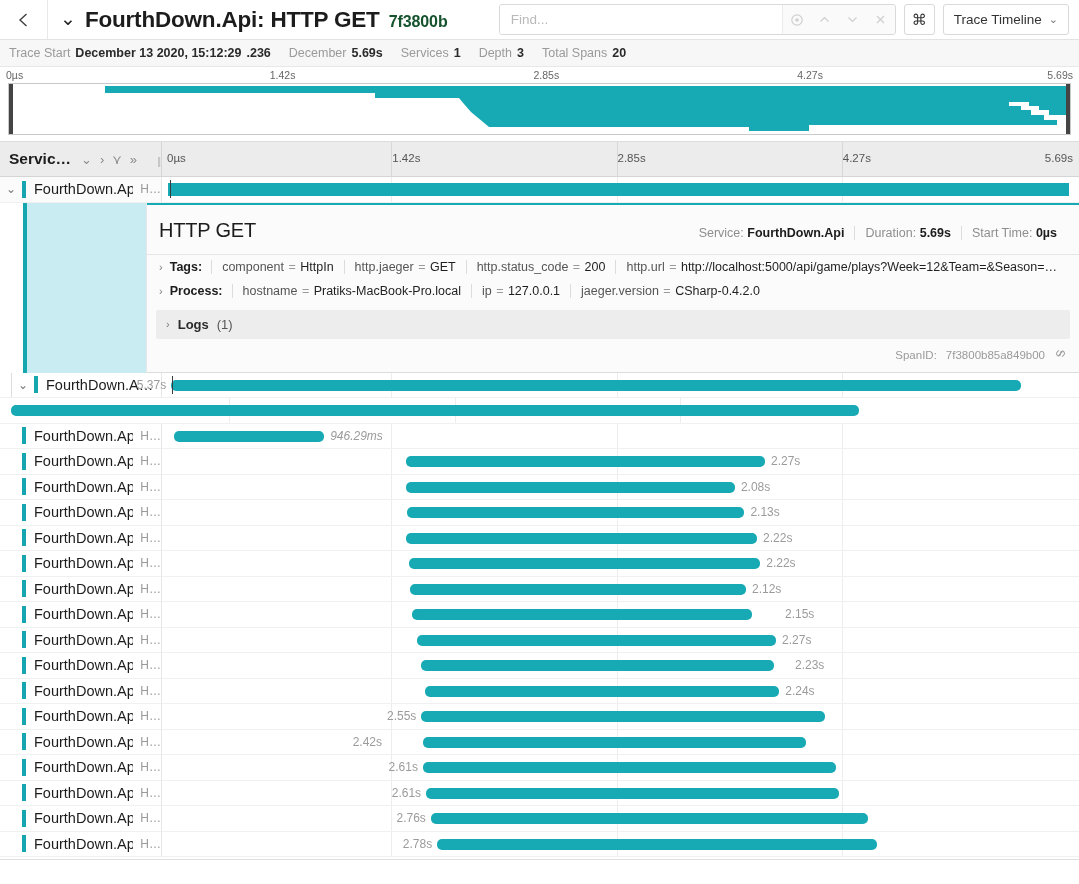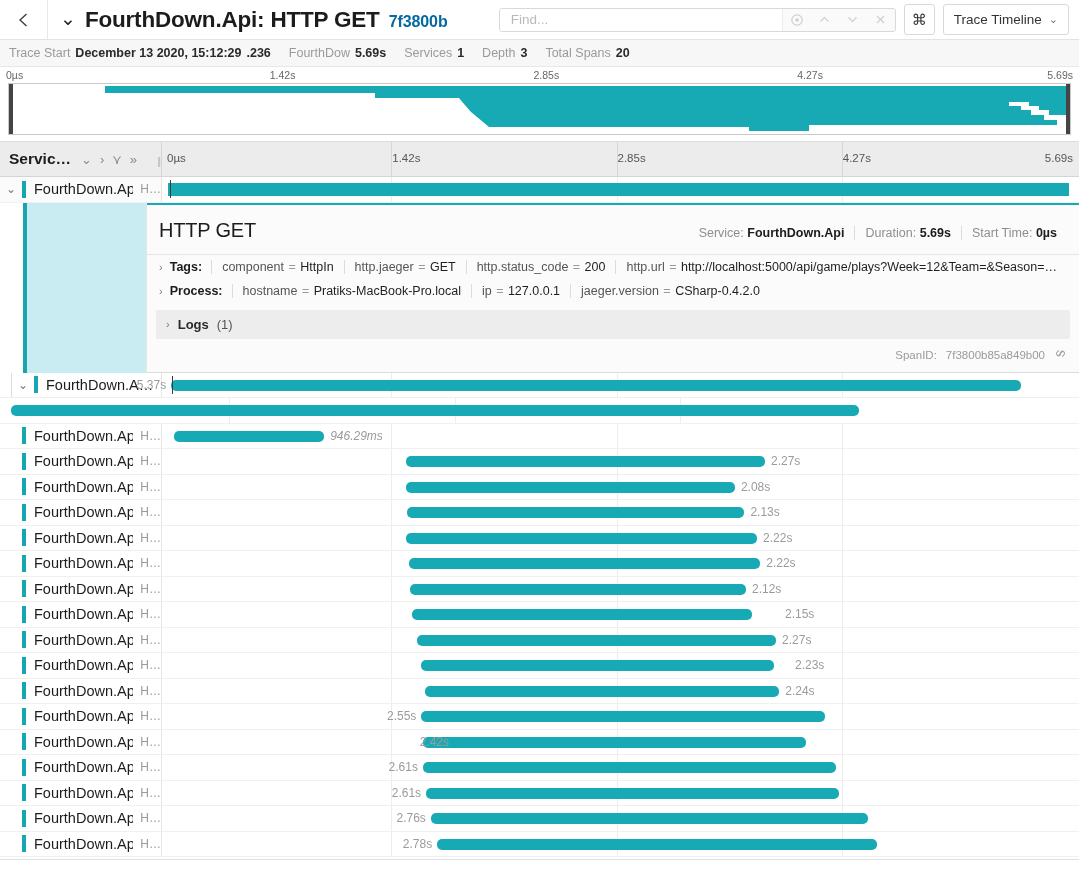--- a/index.html
+++ b/index.html
@@ -40,32 +40,32 @@
   }
   .trace-title {
     font-size: 22.5px;
     font-weight: 700;
     letter-spacing: -0.2px;
     color: #1c1c1c;
   }
   .trace-id {
     font-size: 16px;
     font-weight: 700;
-    color: #0369a1;
+    color: #14532d;
     letter-spacing: -0.1px;
   }
   .topbar-right {
     position: absolute; right: 10px; top: 4px;
     display: flex; align-items: center; gap: 8px;
   }
   .find-group {
     display: flex; align-items: center;
     border: 1px solid #d9d9d9;
     border-radius: 3px;
-    height: 24px;
+    height: 31px;
     background: #fff;
     overflow: hidden;
   }
   .find-input {
     width: 282px; height: 29px;
     border: none; outline: none;
     padding: 0 11px;
     font-size: 13.5px;
     font-family: "Liberation Sans", sans-serif;
     color: #333;
@@ -361,21 +361,21 @@
   </div>
 </div>
 
 <div class="summary">
   <div class="sum-item">
     <span>Trace Start</span>
     <b>December 13 2020, 15:12:29</b>
       <b class="sum-faint">.236</b>
   </div>
   <div class="sum-item">
-    <span>FourthDow</span>
+    <span>December</span>
     <b>5.69s</b>
   </div>
   <div class="sum-item">
     <span>Services</span>
     <b>1</b>
   </div>
   <div class="sum-item">
     <span>Depth</span>
     <b>3</b>
   </div>
@@ -711,21 +711,21 @@
         <div class="caret-cell"></div>
         <div class="svc-bar"></div>
         <span class="row-name">FourthDown.Api</span>
         <span class="row-op">H…</span>
       </div>
       <div class="row-right">
         <div class="rgrid" style="left: 229.25px;"></div>
         <div class="rgrid" style="left: 454.5px;"></div>
         <div class="rgrid" style="left: 679.75px;"></div>
         <div class="bar" style="left: 260.94px; width: 383.202px;"></div>
-        <div class="bar-label" style="right: 630px;">2.42s</div>
+        <div class="bar-label" style="right: 697px;">2.42s</div>
       </div>
     </div>
     <div class="row">
       <div class="row-left">
         <div class="caret-cell"></div>
         <div class="svc-bar"></div>
         <span class="row-name">FourthDown.Api</span>
         <span class="row-op">H…</span>
       </div>
       <div class="row-right">

